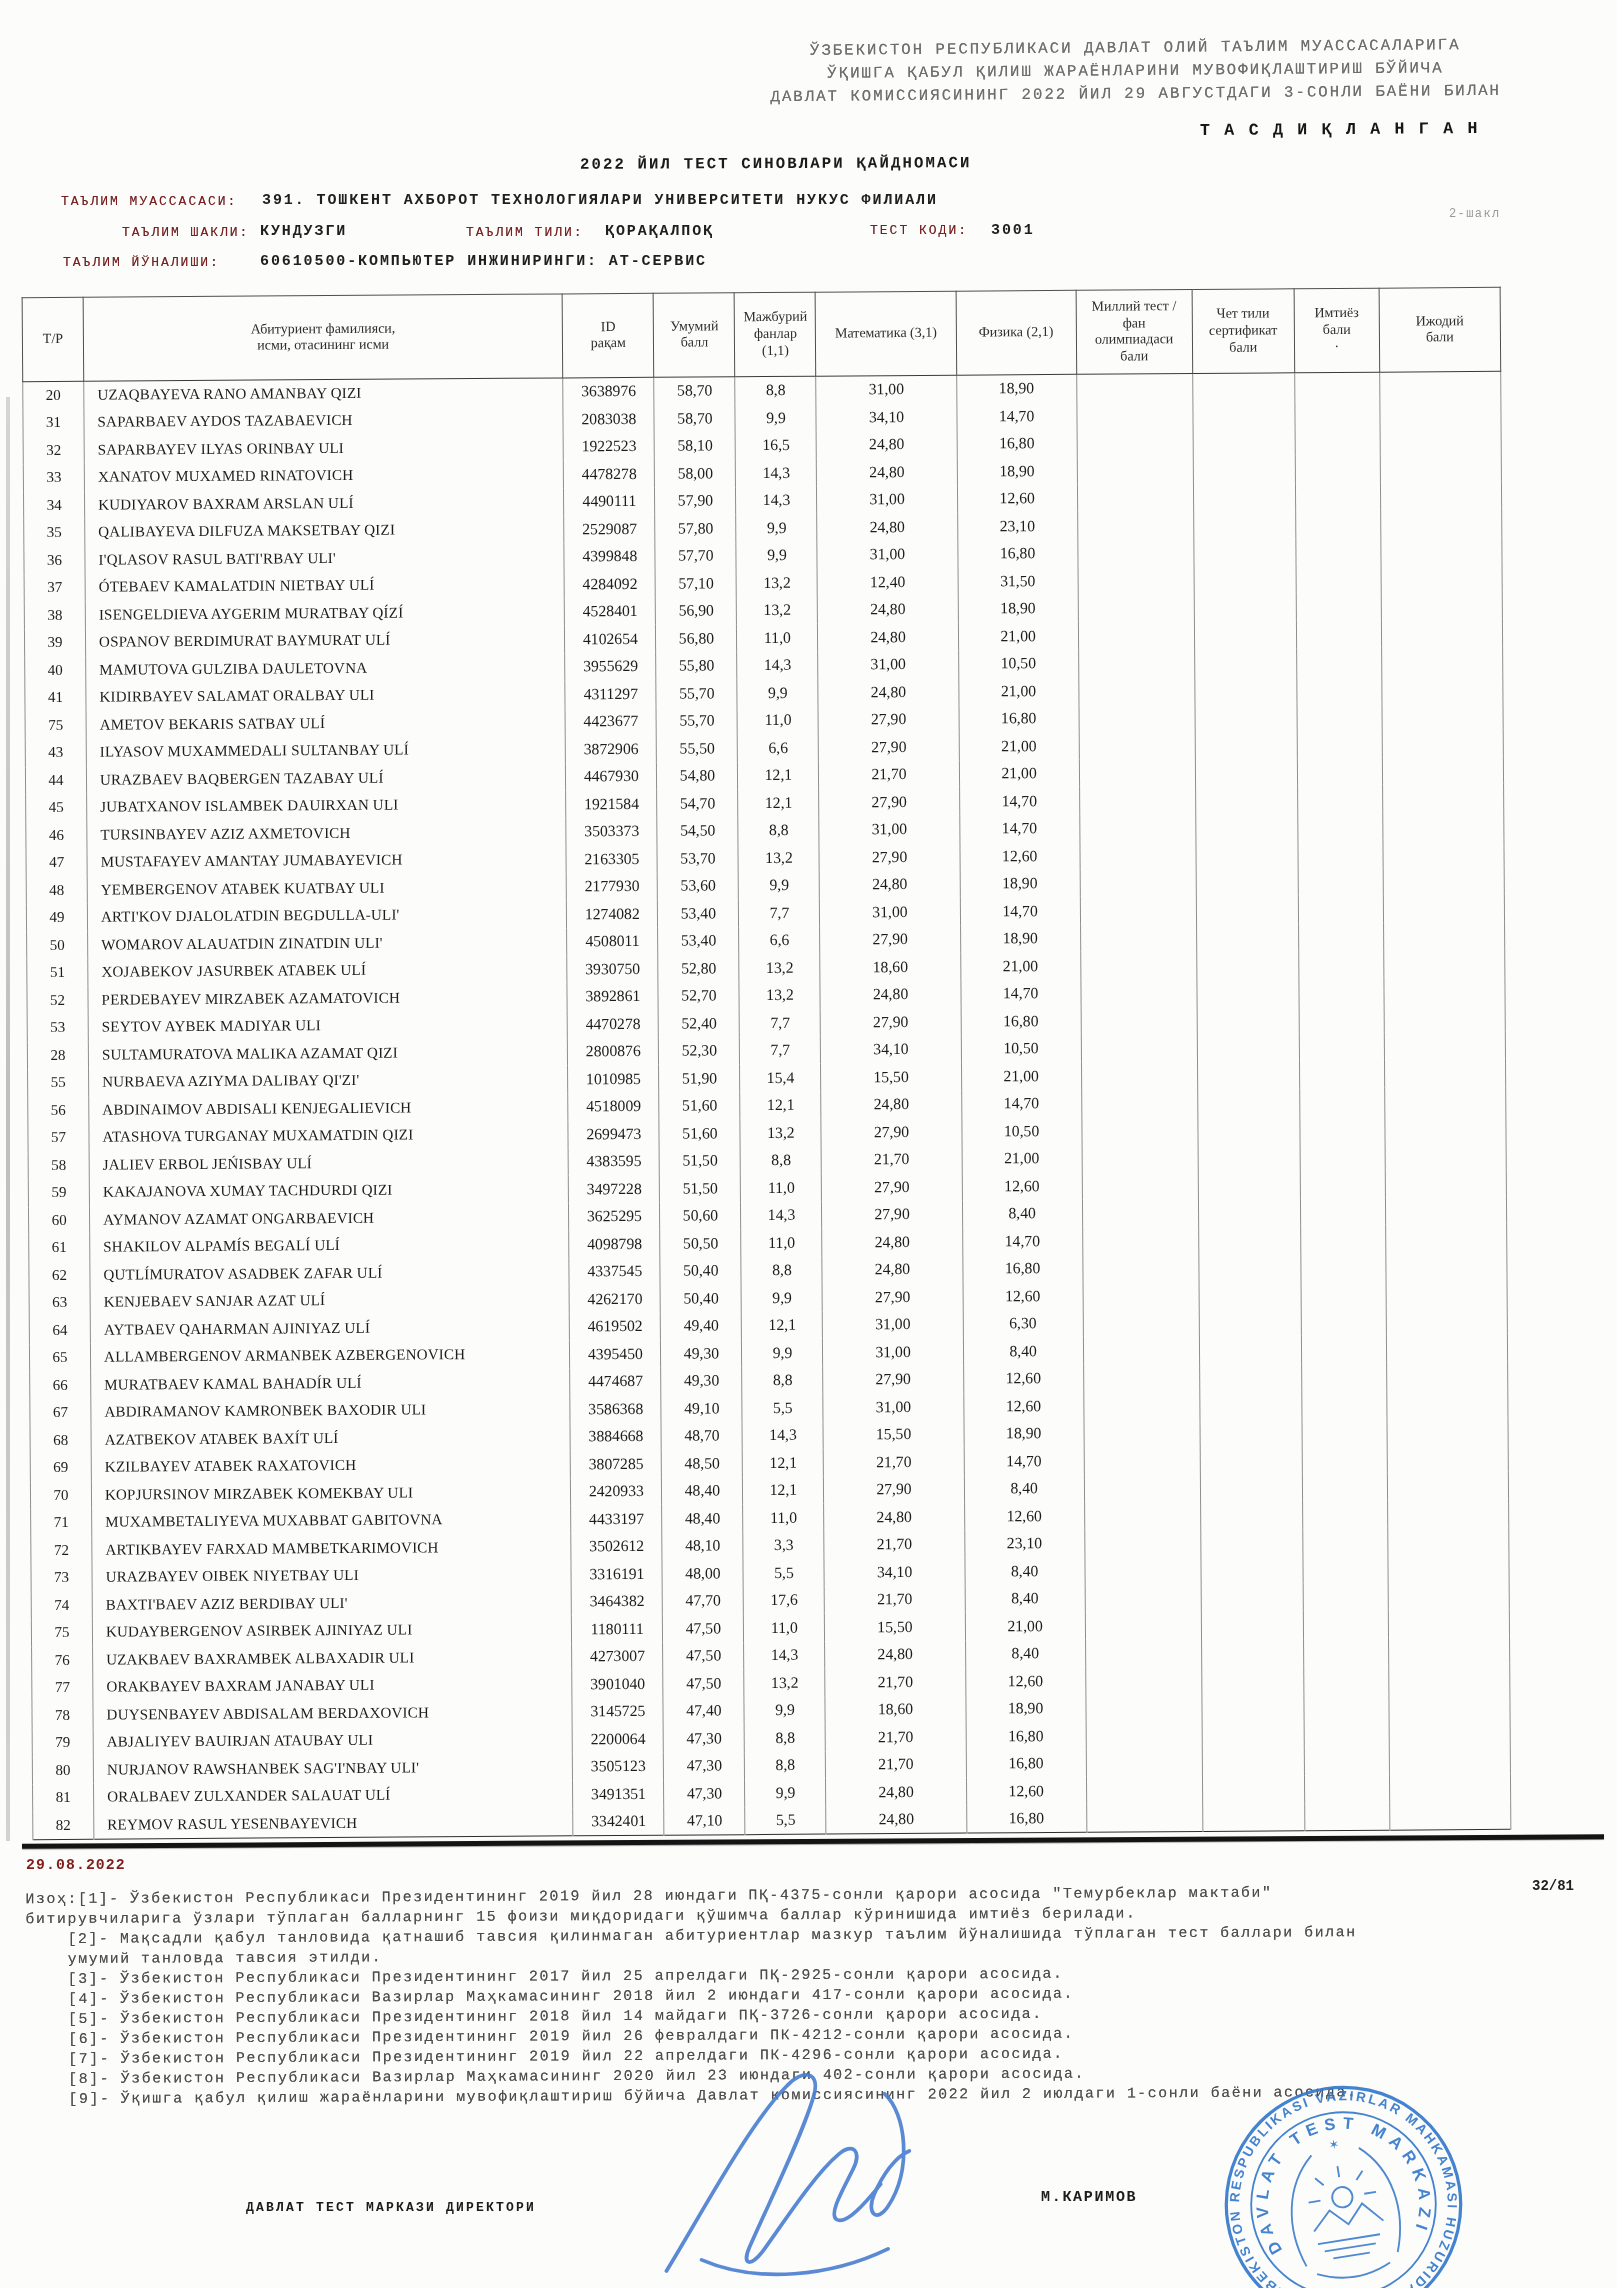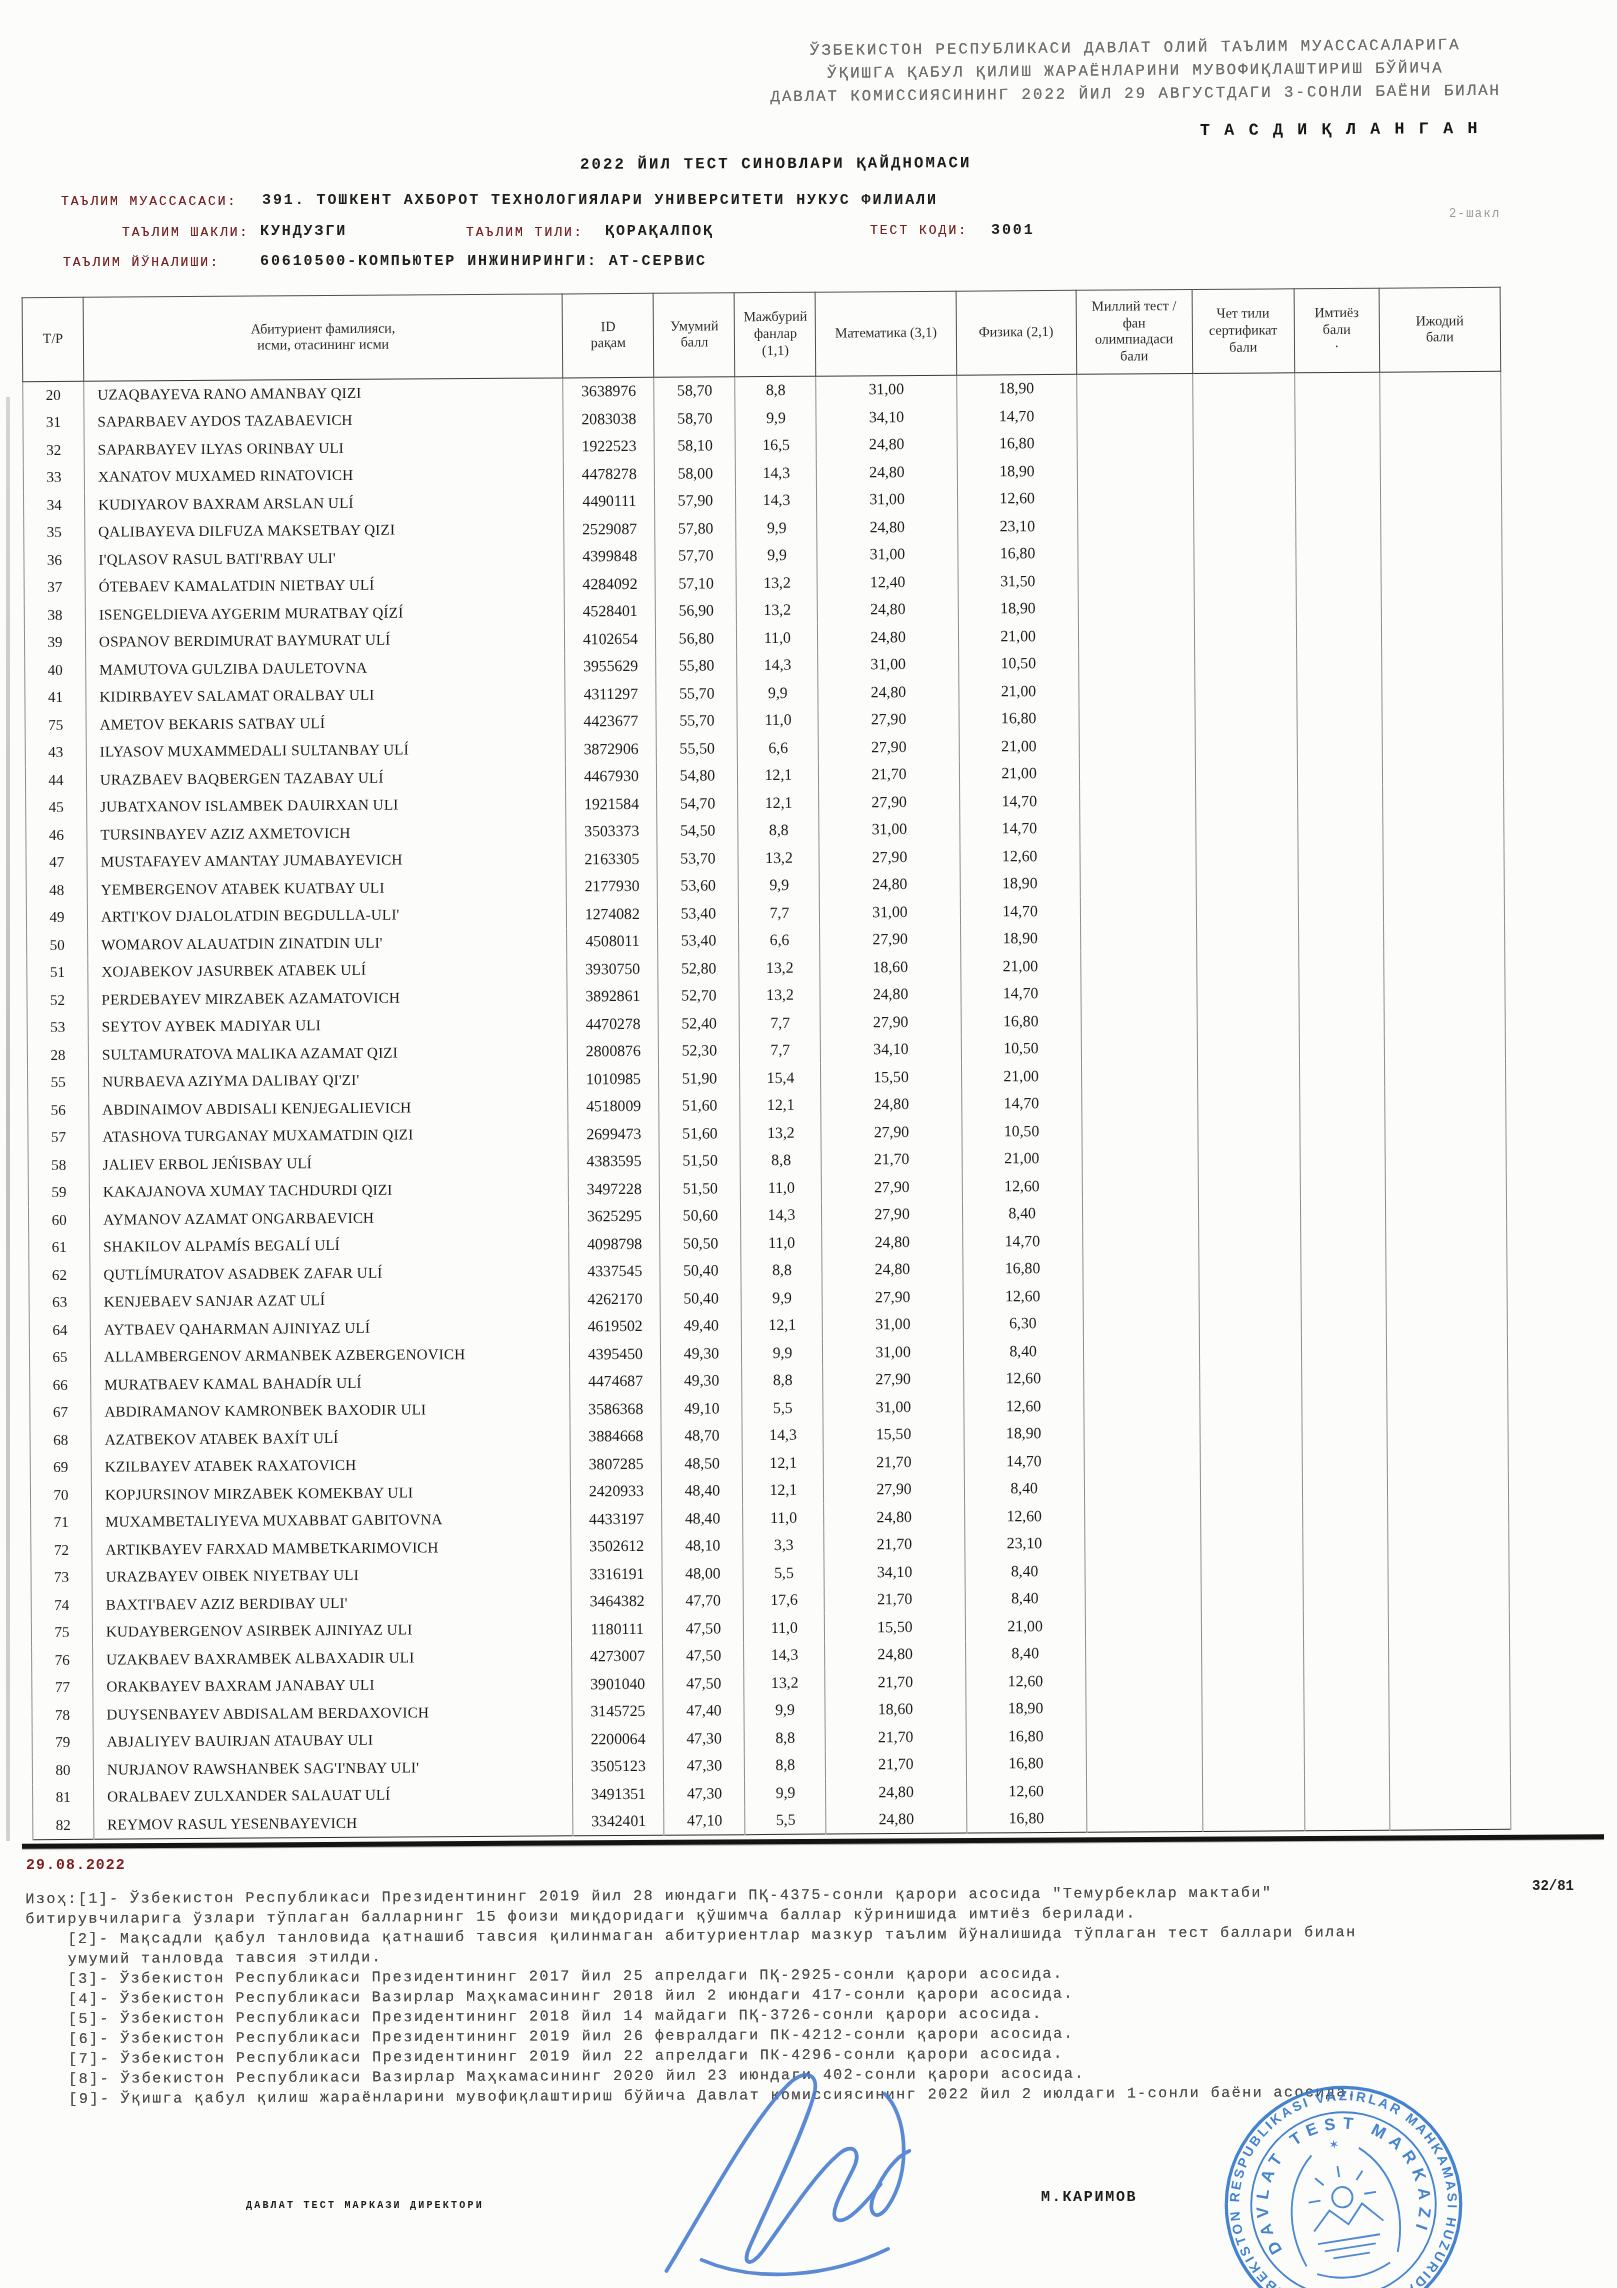--- a/index.html
+++ b/index.html
@@ -38,21 +38,21 @@
   }
   tbody td.c1{text-align:left;padding-left:13px;font-size:15px;letter-spacing:0.2px;}
   tbody td.c0{font-size:15px;}
   .heavy-line{left:22px;top:1839px;width:1582px;height:4.6px;background:#141414;
     transform:rotate(-0.35deg);box-shadow:0 0.9px 0.9px rgba(0,0,0,.35);}
   .page-num{left:1532px;top:1846px;font-size:14px;font-weight:bold;color:#222;margin-top:32px;}
   .doc-date{left:26px;top:1857px;font-size:14.8px;font-weight:bold;color:#7f1d1d;letter-spacing:1.1px;}
   .notes{left:26px;top:1885px;width:1587px;font-size:14.8px;letter-spacing:1.6px;
     line-height:20px;color:#4c4c4c;white-space:pre;transform:rotate(-0.3deg);
     text-shadow:0 0 0.5px #8a8a8a;}
-  .director{left:246px;top:2200px;font-size:10px;font-weight:bold;color:#1c1c1c;letter-spacing:2.2px;}
+  .director{left:246px;top:2200px;font-size:13px;font-weight:bold;color:#1c1c1c;letter-spacing:2.2px;}
   .director-name{left:1041px;top:2189px;font-size:15px;font-weight:bold;color:#1c1c1c;letter-spacing:1.7px;}
   .scan-strip{left:5.5px;top:397px;width:4.6px;height:1444px;
     background:linear-gradient(#b5b5b5,#8c8c8c,#b0b0b0);opacity:.55;}
   .signature{left:646px;top:2066px;width:305px;height:217px;}
   .stamp{left:1218px;top:2079px;width:251px;height:251px;transform:rotate(-9deg);opacity:.92;}
 </style>
 </head>
 <body>
 
 <div class="abs scan-strip"></div>

